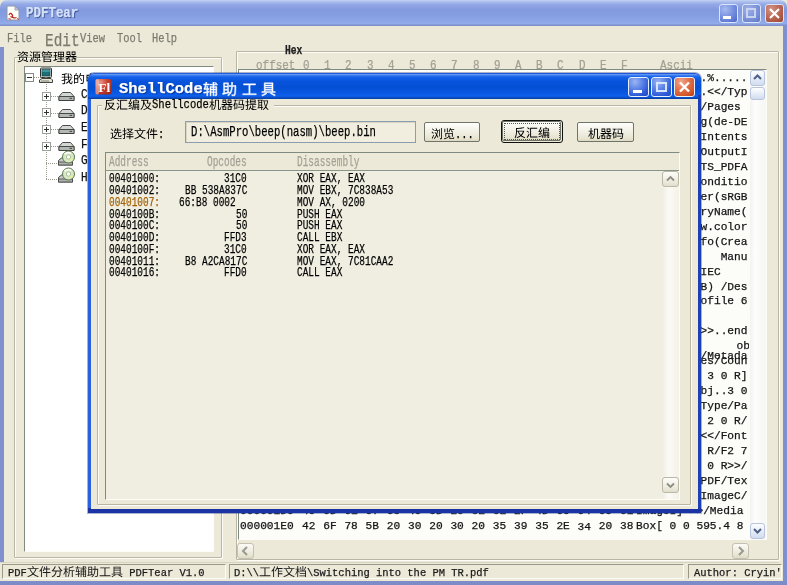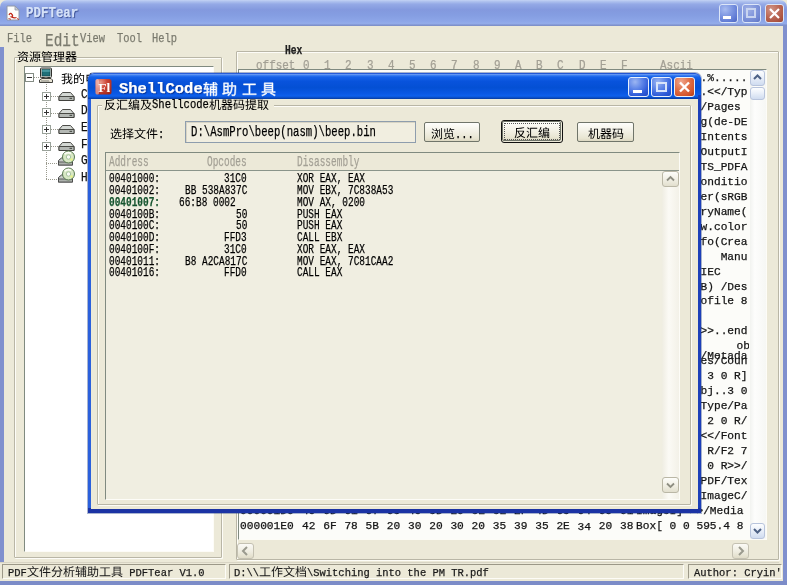--- a/index.html
+++ b/index.html
@@ -217,21 +217,21 @@
 <div class="t" style="left:0.5px;top:78.1px;font-size:11.2px;color:#151515;font-weight:normal;"><span style="display:inline-block;transform:scaleX(1);transform-origin:0 50%;white-space:pre">OutputI</span></div>
 <div class="t" style="left:0.5px;top:93.0px;font-size:11.2px;color:#151515;font-weight:normal;"><span style="display:inline-block;transform:scaleX(1);transform-origin:0 50%;white-space:pre">TS_PDFA</span></div>
 <div class="t" style="left:0.5px;top:108.0px;font-size:11.2px;color:#151515;font-weight:normal;"><span style="display:inline-block;transform:scaleX(1);transform-origin:0 50%;white-space:pre">onditio</span></div>
 <div class="t" style="left:0.5px;top:122.9px;font-size:11.2px;color:#151515;font-weight:normal;"><span style="display:inline-block;transform:scaleX(1);transform-origin:0 50%;white-space:pre">er(sRGB</span></div>
 <div class="t" style="left:0.5px;top:137.8px;font-size:11.2px;color:#151515;font-weight:normal;"><span style="display:inline-block;transform:scaleX(1);transform-origin:0 50%;white-space:pre">ryName(</span></div>
 <div class="t" style="left:0.5px;top:152.8px;font-size:11.2px;color:#151515;font-weight:normal;"><span style="display:inline-block;transform:scaleX(1);transform-origin:0 50%;white-space:pre">w.color</span></div>
 <div class="t" style="left:0.5px;top:167.7px;font-size:11.2px;color:#151515;font-weight:normal;"><span style="display:inline-block;transform:scaleX(1);transform-origin:0 50%;white-space:pre">fo(Crea</span></div>
 <div class="t" style="left:0.5px;top:182.6px;font-size:11.2px;color:#151515;font-weight:normal;"><span style="display:inline-block;transform:scaleX(1);transform-origin:0 50%;white-space:pre">   Manu</span></div>
 <div class="t" style="left:0.5px;top:197.5px;font-size:11.2px;color:#151515;font-weight:normal;"><span style="display:inline-block;transform:scaleX(1);transform-origin:0 50%;white-space:pre">IEC</span></div>
 <div class="t" style="left:0.5px;top:212.5px;font-size:11.2px;color:#151515;font-weight:normal;"><span style="display:inline-block;transform:scaleX(1);transform-origin:0 50%;white-space:pre">B) /Des</span></div>
-<div class="t" style="left:0.5px;top:227.4px;font-size:11.2px;color:#151515;font-weight:normal;"><span style="display:inline-block;transform:scaleX(1);transform-origin:0 50%;white-space:pre">ofile 8</span></div>
+<div class="t" style="left:0.5px;top:227.4px;font-size:11.2px;color:#151515;font-weight:normal;"><span style="display:inline-block;transform:scaleX(1);transform-origin:0 50%;white-space:pre">ofile 6</span></div>
 <div class="t" style="left:0.5px;top:242.3px;font-size:11.2px;color:#151515;font-weight:normal;margin-top:40px;"><span style="display:inline-block;transform:scaleX(1);transform-origin:0 50%;white-space:pre">/Metada</span></div>
 <div class="t" style="left:0.5px;top:257.3px;font-size:11.2px;color:#151515;font-weight:normal;"><span style="display:inline-block;transform:scaleX(1);transform-origin:0 50%;white-space:pre">&gt;&gt;..end</span></div>
 <div class="t" style="left:0.5px;top:272.2px;font-size:11.2px;color:#151515;font-weight:normal;margin-left:36px;"><span style="display:inline-block;transform:scaleX(1);transform-origin:0 50%;white-space:pre">obj..&lt;&lt;</span></div>
 <div class="t" style="left:0.5px;top:287.1px;font-size:11.2px;color:#151515;font-weight:normal;"><span style="display:inline-block;transform:scaleX(1);transform-origin:0 50%;white-space:pre">es/Coun</span></div>
 <div class="t" style="left:0.5px;top:302.1px;font-size:11.2px;color:#151515;font-weight:normal;"><span style="display:inline-block;transform:scaleX(1);transform-origin:0 50%;white-space:pre"> 3 0 R]</span></div>
 <div class="t" style="left:0.5px;top:317.0px;font-size:11.2px;color:#151515;font-weight:normal;"><span style="display:inline-block;transform:scaleX(1);transform-origin:0 50%;white-space:pre">bj..3 0</span></div>
 <div class="t" style="left:0.5px;top:331.9px;font-size:11.2px;color:#151515;font-weight:normal;"><span style="display:inline-block;transform:scaleX(1);transform-origin:0 50%;white-space:pre">Type/Pa</span></div>
 <div class="t" style="left:0.5px;top:346.8px;font-size:11.2px;color:#151515;font-weight:normal;"><span style="display:inline-block;transform:scaleX(1);transform-origin:0 50%;white-space:pre"> 2 0 R/</span></div>
 <div class="t" style="left:0.5px;top:361.8px;font-size:11.2px;color:#151515;font-weight:normal;"><span style="display:inline-block;transform:scaleX(1);transform-origin:0 50%;white-space:pre">&lt;&lt;/Font</span></div>
 <div class="t" style="left:0.5px;top:376.7px;font-size:11.2px;color:#151515;font-weight:normal;"><span style="display:inline-block;transform:scaleX(1);transform-origin:0 50%;white-space:pre"> R/F2 7</span></div>
@@ -487,21 +487,21 @@
 <div class="abs" style="left:15px;top:71px;width:573px;height:329px;background:#F0EEE1;border-top:1px solid #8A948A"></div>
 <div class="t" style="left:18.0px;top:56.2px;font-size:15.5px;color:#A3A095;font-weight:normal;"><span style="display:inline-block;transform:scaleX(0.61);transform-origin:0 50%;white-space:pre">Address</span></div>
 <div class="t" style="left:116.3px;top:56.2px;font-size:15.5px;color:#A3A095;font-weight:normal;"><span style="display:inline-block;transform:scaleX(0.61);transform-origin:0 50%;white-space:pre">Opcodes</span></div>
 <div class="t" style="left:206.0px;top:56.2px;font-size:15.5px;color:#A3A095;font-weight:normal;"><span style="display:inline-block;transform:scaleX(0.61);transform-origin:0 50%;white-space:pre">Disassembly</span></div>
 <div class="t" style="left:18.0px;top:73.3px;font-size:13.3px;color:#000;font-weight:normal;"><span style="display:inline-block;transform:scaleX(0.71);transform-origin:0 50%;white-space:pre">00401000:</span></div>
 <div class="t" style="left:133.3px;top:73.3px;font-size:13.3px;color:#000;font-weight:normal;"><span style="display:inline-block;transform:scaleX(0.71);transform-origin:0 50%;white-space:pre">31C0</span></div>
 <div class="t" style="left:206.0px;top:73.3px;font-size:13.3px;color:#000;font-weight:normal;"><span style="display:inline-block;transform:scaleX(0.71);transform-origin:0 50%;white-space:pre">XOR EAX, EAX</span></div>
 <div class="t" style="left:18.0px;top:85.0px;font-size:13.3px;color:#000;font-weight:normal;"><span style="display:inline-block;transform:scaleX(0.71);transform-origin:0 50%;white-space:pre">00401002:</span></div>
 <div class="t" style="left:93.6px;top:85.0px;font-size:13.3px;color:#000;font-weight:normal;"><span style="display:inline-block;transform:scaleX(0.71);transform-origin:0 50%;white-space:pre">BB 538A837C</span></div>
 <div class="t" style="left:206.0px;top:85.0px;font-size:13.3px;color:#000;font-weight:normal;"><span style="display:inline-block;transform:scaleX(0.71);transform-origin:0 50%;white-space:pre">MOV EBX, 7C838A53</span></div>
-<div class="t" style="left:18.0px;top:96.8px;font-size:13.3px;color:#14532d;font-weight:bold;"><span style="display:inline-block;transform:scaleX(0.71);transform-origin:0 50%;white-space:pre">00401007:</span></div>
+<div class="t" style="left:18.0px;top:96.8px;font-size:13.3px;color:#a16207;font-weight:normal;"><span style="display:inline-block;transform:scaleX(0.71);transform-origin:0 50%;white-space:pre">00401007:</span></div>
 <div class="t" style="left:88.0px;top:96.8px;font-size:13.3px;color:#000;font-weight:normal;"><span style="display:inline-block;transform:scaleX(0.71);transform-origin:0 50%;white-space:pre">66:B8 0002  </span></div>
 <div class="t" style="left:206.0px;top:96.8px;font-size:13.3px;color:#000;font-weight:normal;"><span style="display:inline-block;transform:scaleX(0.71);transform-origin:0 50%;white-space:pre">MOV AX, 0200</span></div>
 <div class="t" style="left:18.0px;top:108.5px;font-size:13.3px;color:#000;font-weight:normal;"><span style="display:inline-block;transform:scaleX(0.71);transform-origin:0 50%;white-space:pre">0040100B:</span></div>
 <div class="t" style="left:144.7px;top:108.5px;font-size:13.3px;color:#000;font-weight:normal;"><span style="display:inline-block;transform:scaleX(0.71);transform-origin:0 50%;white-space:pre">50</span></div>
 <div class="t" style="left:206.0px;top:108.5px;font-size:13.3px;color:#000;font-weight:normal;"><span style="display:inline-block;transform:scaleX(0.71);transform-origin:0 50%;white-space:pre">PUSH EAX</span></div>
 <div class="t" style="left:18.0px;top:120.3px;font-size:13.3px;color:#000;font-weight:normal;"><span style="display:inline-block;transform:scaleX(0.71);transform-origin:0 50%;white-space:pre">0040100C:</span></div>
 <div class="t" style="left:144.7px;top:120.3px;font-size:13.3px;color:#000;font-weight:normal;"><span style="display:inline-block;transform:scaleX(0.71);transform-origin:0 50%;white-space:pre">50</span></div>
 <div class="t" style="left:206.0px;top:120.3px;font-size:13.3px;color:#000;font-weight:normal;"><span style="display:inline-block;transform:scaleX(0.71);transform-origin:0 50%;white-space:pre">PUSH EAX</span></div>
 <div class="t" style="left:18.0px;top:132.0px;font-size:13.3px;color:#000;font-weight:normal;"><span style="display:inline-block;transform:scaleX(0.71);transform-origin:0 50%;white-space:pre">0040100D:</span></div>
 <div class="t" style="left:133.3px;top:132.0px;font-size:13.3px;color:#000;font-weight:normal;"><span style="display:inline-block;transform:scaleX(0.71);transform-origin:0 50%;white-space:pre">FFD3</span></div>

